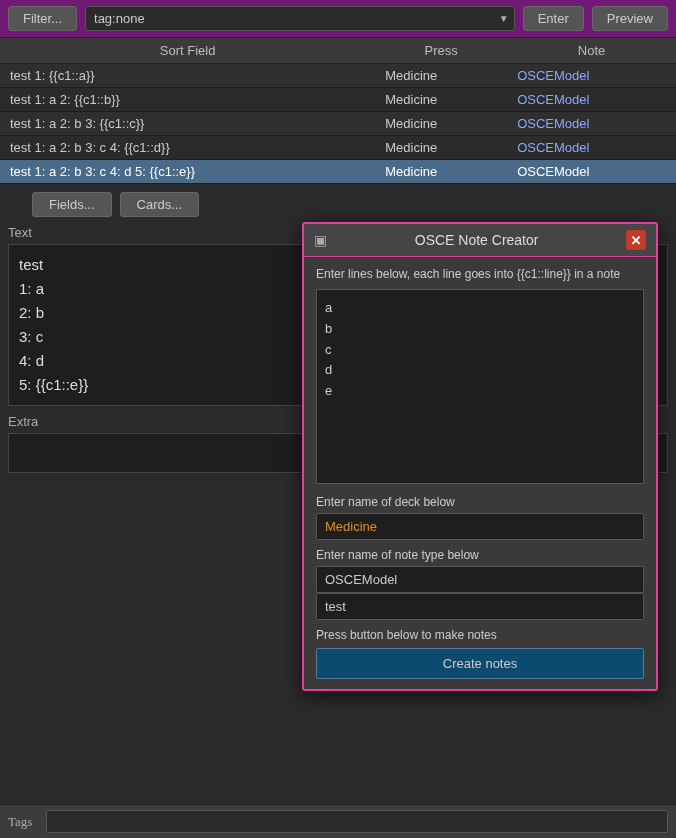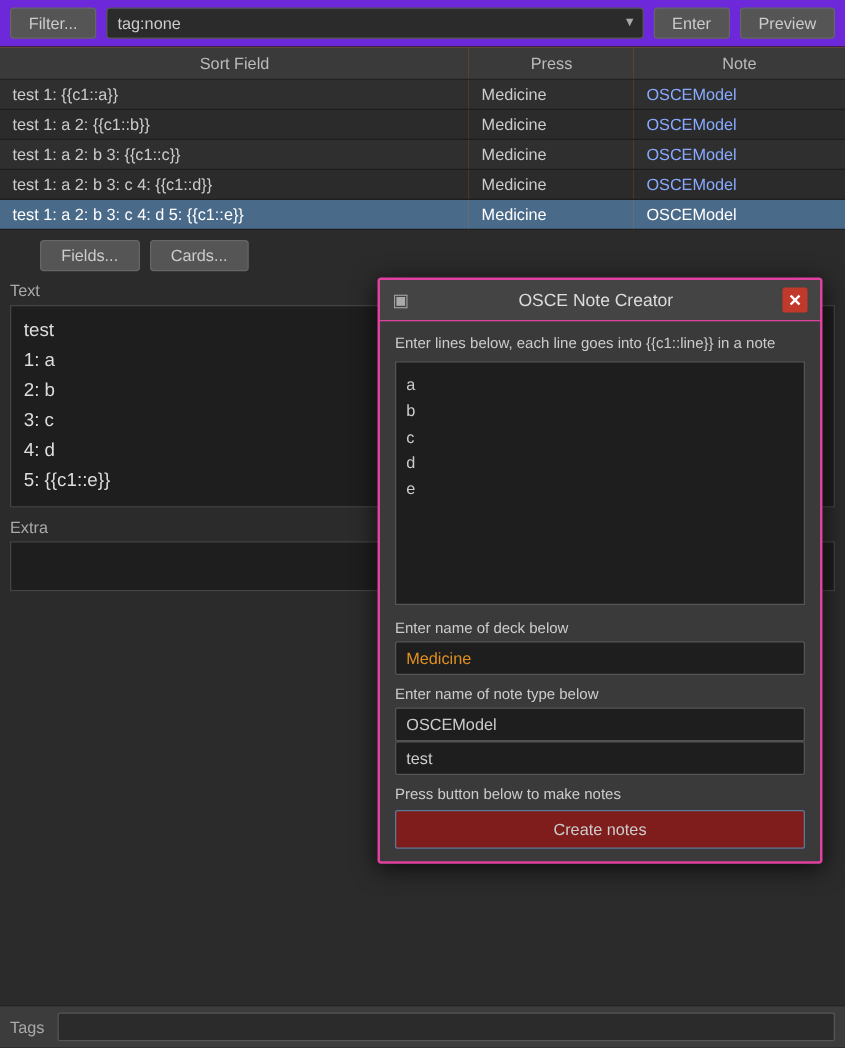--- a/index.html
+++ b/index.html
@@ -9,21 +9,21 @@
       font-size: 13px;
       color: #ccc;
       width: 676px;
       height: 838px;
       overflow: hidden;
       position: relative;
     }
 
     
     .top-bar {
-      background: #6d28d9;
+      background: #701a75;
       display: flex;
       align-items: center;
       padding: 6px 8px;
       gap: 8px;
       border-bottom: 1px solid #222;
     }
     .top-bar button {
       background: #555;
       color: #ccc;
       border: 1px solid #666;
@@ -160,20 +160,21 @@
       align-items: center;
       background: #3c3c3c;
       border-top: 1px solid #222;
       padding: 5px 8px;
       gap: 8px;
     }
     .tags-label {
       color: #aaa;
       font-size: 13px;
       min-width: 30px;
+      font-family: Liberation Serif, serif;
     }
     .tags-input {
       flex: 1;
       background: #2b2b2b;
       border: 1px solid #555;
       color: #ccc;
       padding: 3px 6px;
       font-size: 13px;
       border-radius: 2px;
     }
@@ -272,21 +273,21 @@
       font-size: 13px;
       border-radius: 2px;
     }
     .modal-press-label {
       color: #ccc;
       font-size: 12px;
       margin-top: 8px;
       margin-bottom: 6px;
     }
     .modal-create-btn {
-      background: #7f1d1d;
+      background: #0c4a6e;
       color: #ccc;
       border: 1px solid #5a7a9a;
       width: 100%;
       padding: 7px;
       cursor: pointer;
       font-size: 13px;
       border-radius: 2px;
       text-align: center;
     }
   </style>

